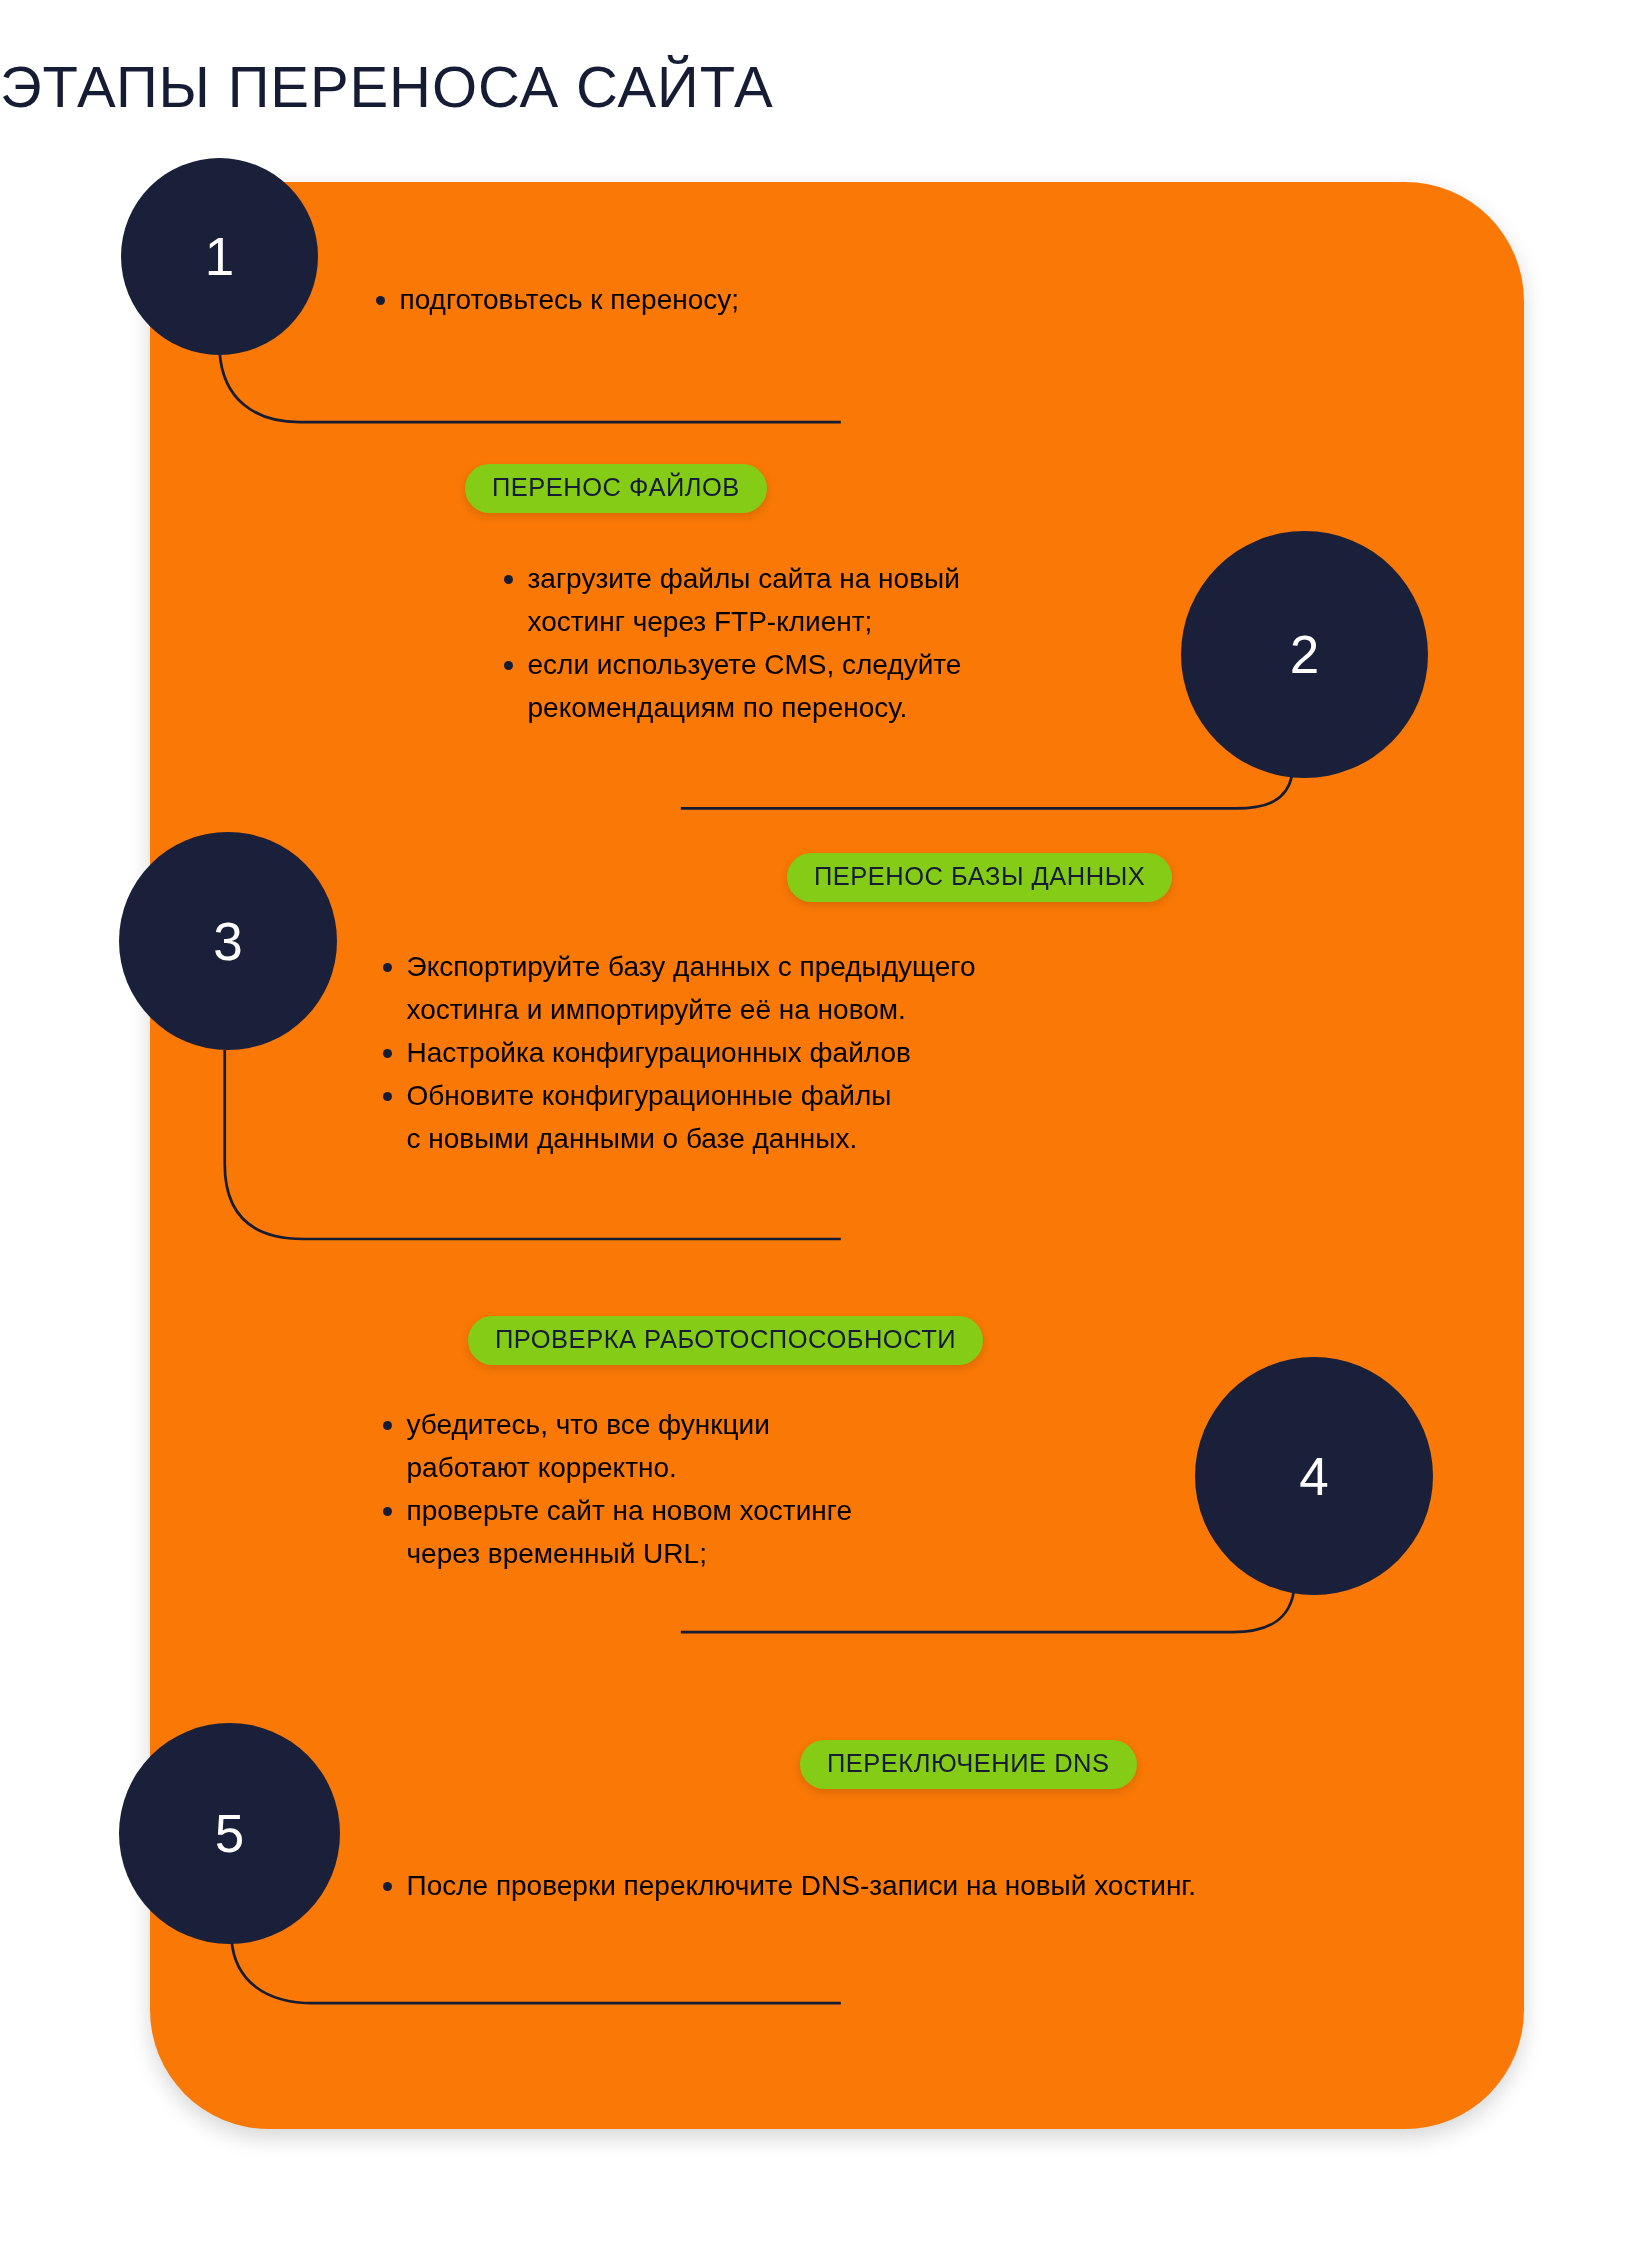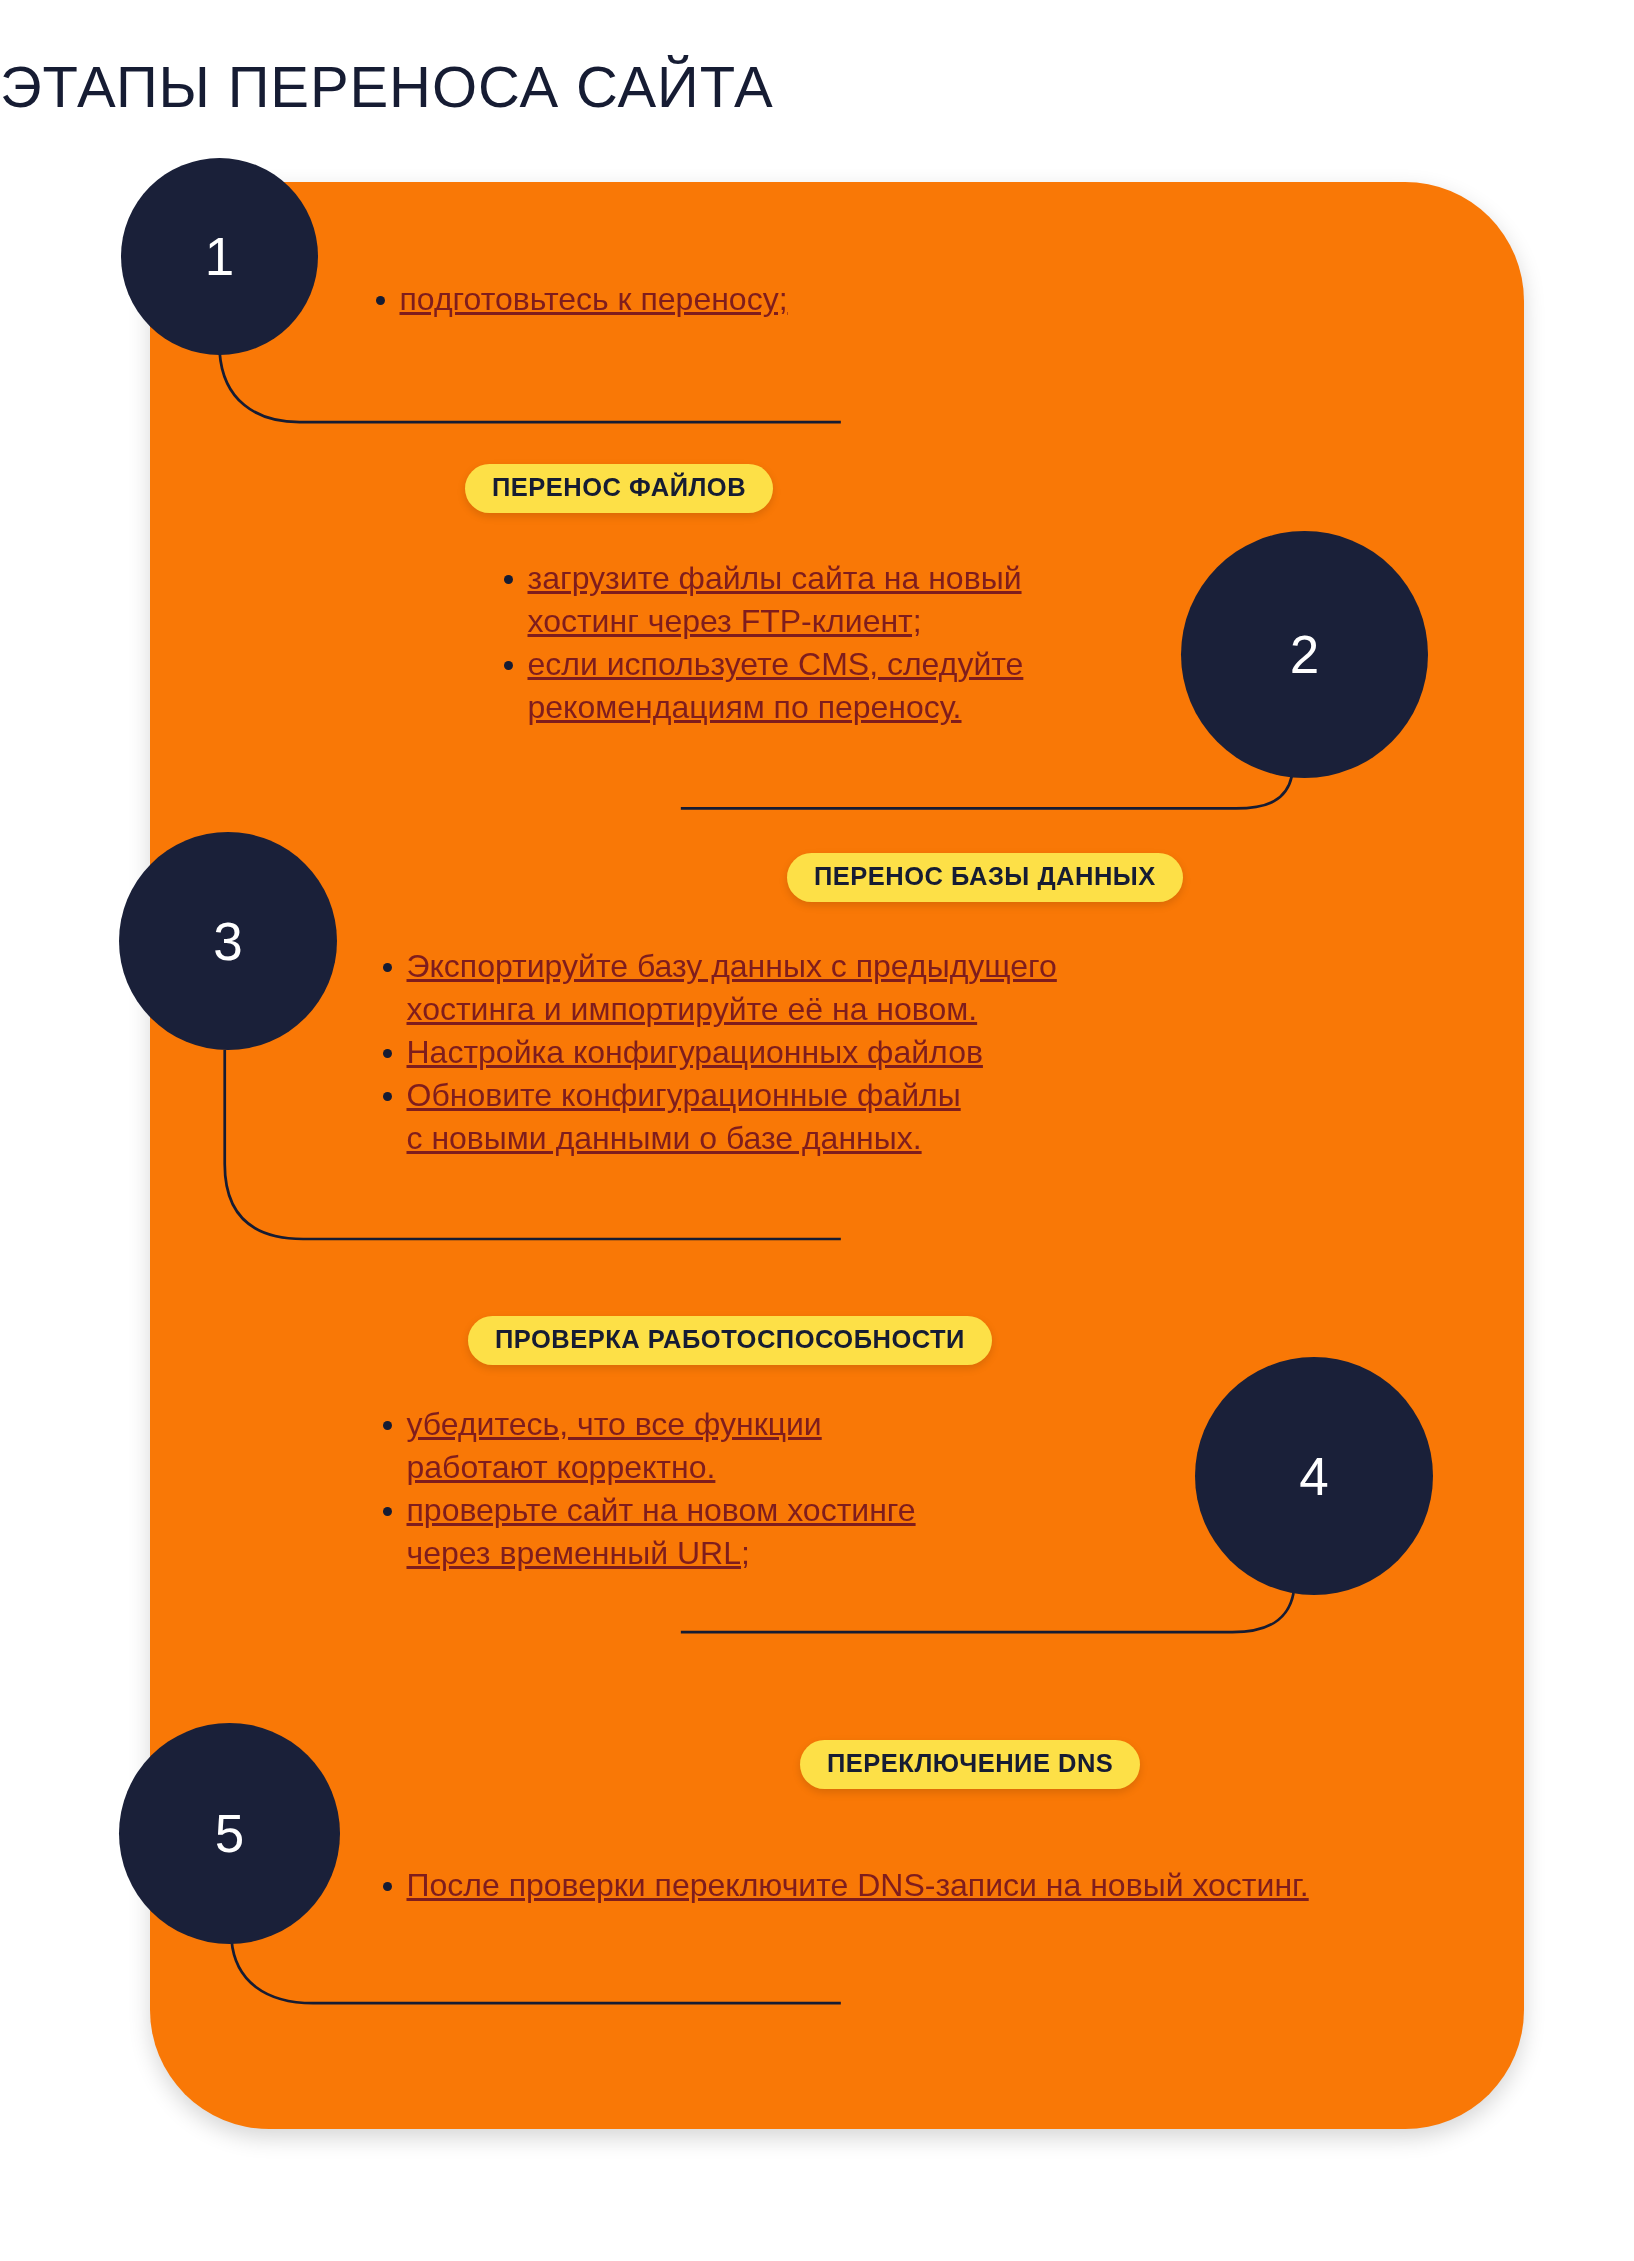--- a/index.html
+++ b/index.html
@@ -75,45 +75,44 @@
   }
   .c1 { left: 121px;  top: 158px;  width: 197px; height: 197px; }
   .c2 { left: 1181px; top: 531px;  width: 247px; height: 247px; }
   .c3 { left: 119px;  top: 832px;  width: 218px; height: 218px; }
   .c4 { left: 1195px; top: 1357px; width: 238px; height: 238px; }
   .c5 { left: 119px;  top: 1723px; width: 221px; height: 221px; }
 
   
   .badge {
     position: absolute;
-    background: #fde047;
+    background: #84cc16;
     border-radius: 29px;
     color: #161c33;
     font-size: 25.5px;
-    font-weight: bold;
+    font-weight: normal;
     letter-spacing: 0.5px;
     font-family: "Liberation Sans", sans-serif;
     padding: 11px 27px 12.8px 27px;
     white-space: nowrap;
     box-shadow: 0 3.4px 8.5px rgba(0,0,0,0.13);
     line-height: 1;
   }
   .b-files { left: 465px;  top: 464px; }
   .b-db    { left: 787px;  top: 853px; }
   .b-check { left: 468px;  top: 1316px; }
   .b-dns   { left: 800px;  top: 1740px; }
 
   
   .bullets {
     position: absolute;
-    color: #7f1d1d;
-    font-size: 32px;
+    color: #000000;
+    font-size: 28px;
     line-height: 43px;
     font-family: "Liberation Sans", sans-serif;
-    text-decoration: underline;
   }
   .bullets .li {
     position: relative;
     padding-left: 25.5px;
     white-space: pre-line;
   }
   .bullets .li::before {
     content: "";
     position: absolute;
     left: 1.7px;

